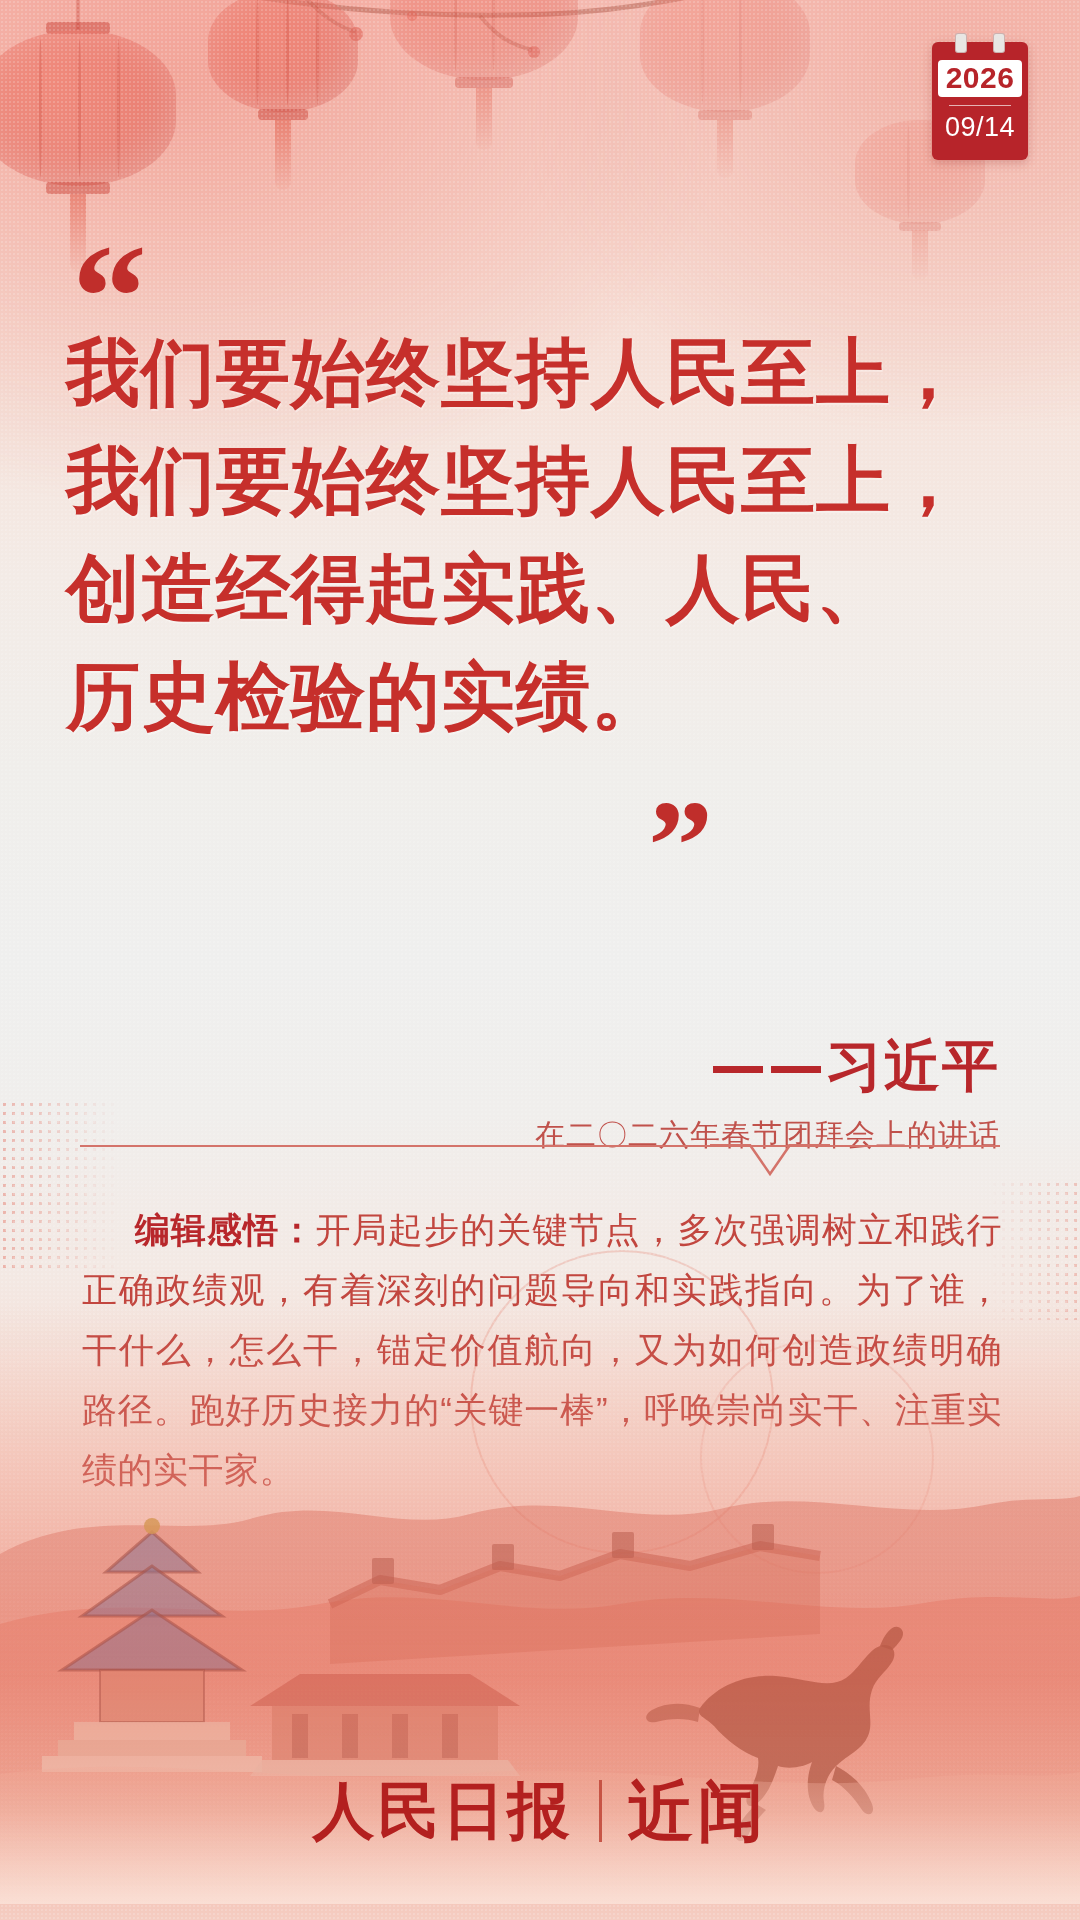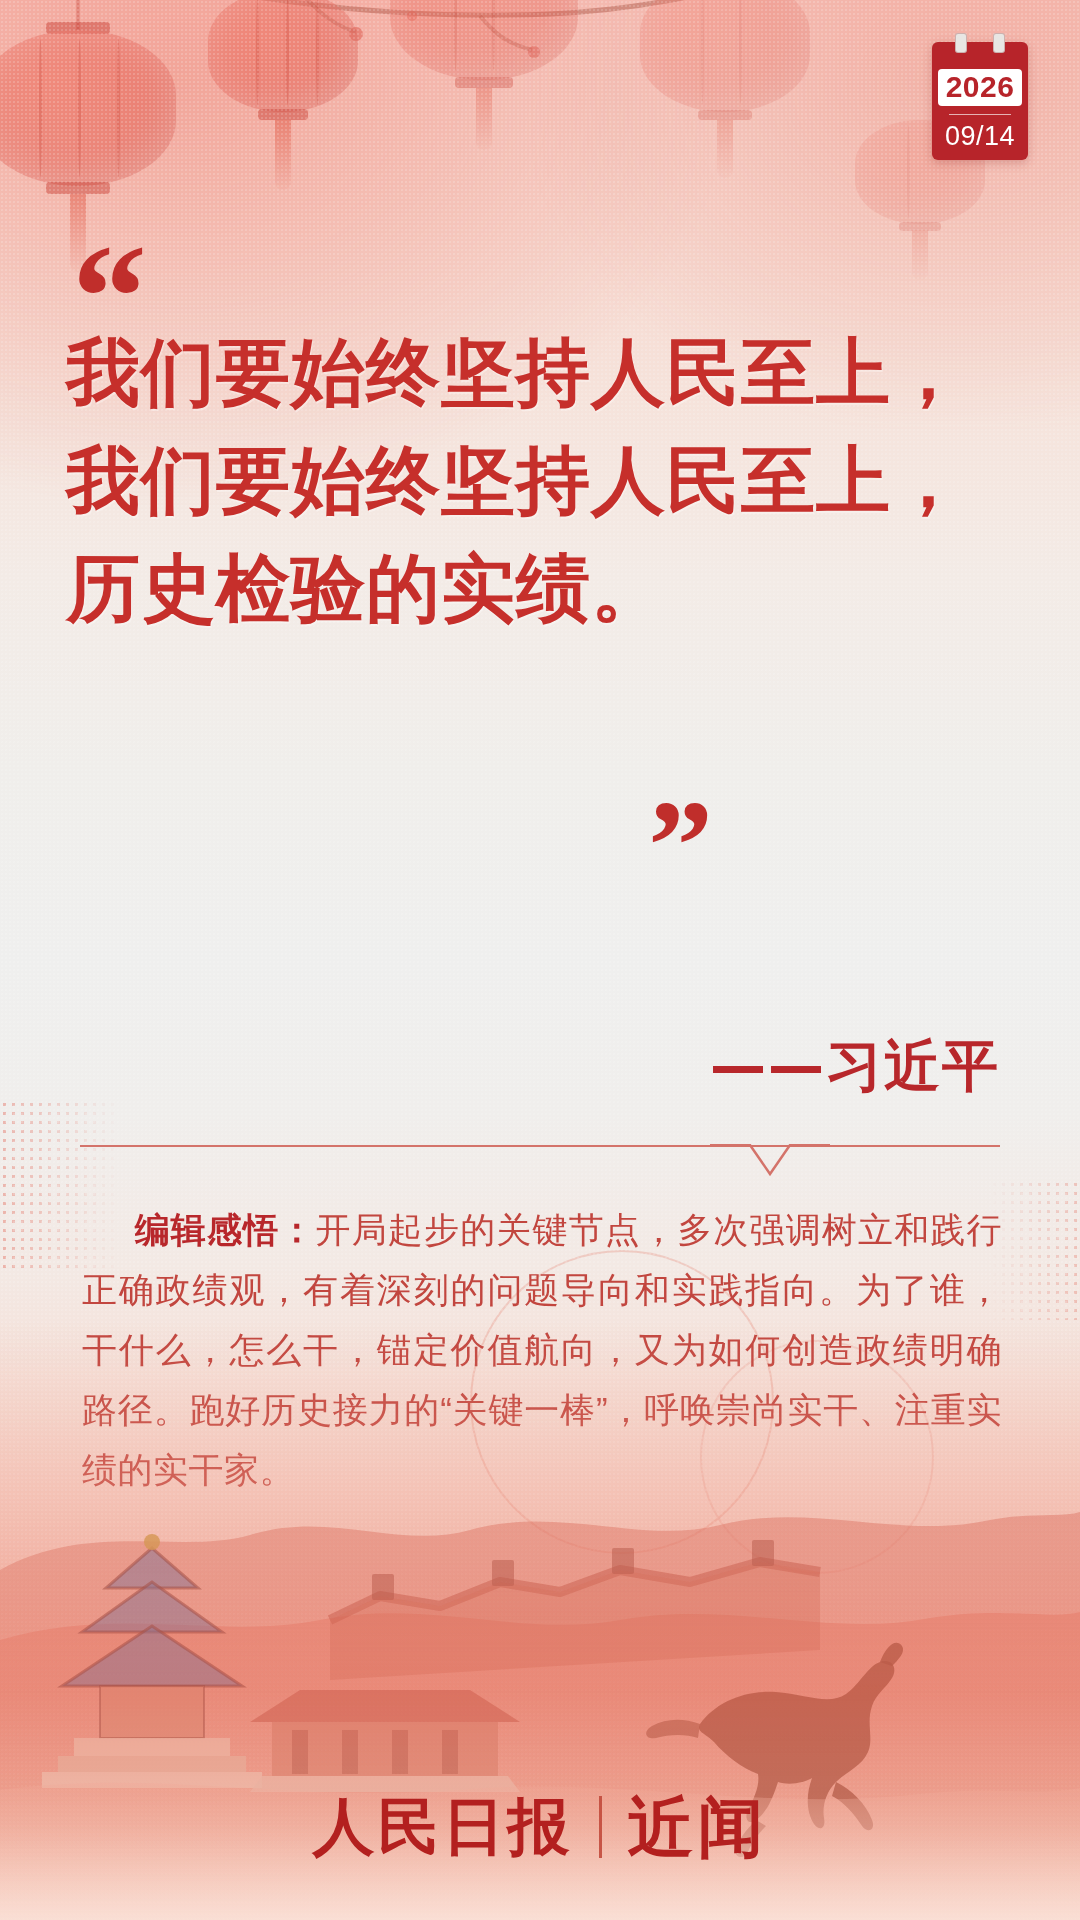--- a/index.html
+++ b/index.html
@@ -118,21 +118,21 @@
   }
 
   
   .calendar {
     position: absolute; right: 52px; top: 42px;
     width: 96px; height: 118px;
     background: #b7242a;
     border-radius: 6px;
     box-shadow: 0 3px 10px rgba(140,30,30,0.25);
     color: #fff;
-    display: flex; flex-direction: column; align-items: center; justify-content: center;
+    display: flex; flex-direction: column; align-items: center;
   }
   .calendar .rings {
     position: absolute; top: -9px; left: 0; right: 0;
     display: flex; justify-content: center; gap: 26px;
   }
   .calendar .ring {
     width: 10px; height: 18px; border-radius: 3px;
     background: #e8e6e3;
     border: 1px solid rgba(120,20,20,0.25);
   }
@@ -226,21 +226,21 @@
     letter-spacing: 0.5px;
   }
   .note .lead {
     font-weight: bold;
     color: #b8272b;
   }
   .note .indent { display:inline-block; width: 52px; }
 
   
   .scenery {
-    position: absolute; left: 0; right: 0; bottom: 0; height: 600px;
+    position: absolute; left: 0; right: 0; bottom: 16px; height: 600px;
     overflow: hidden;
   }
   .mist {
     position: absolute; left: 0; right: 0; bottom: 0; height: 600px;
     background: linear-gradient(180deg, rgba(244,186,172,0) 0%, rgba(240,160,142,0.35) 30%, rgba(234,128,110,0.45) 62%, rgba(240,170,152,0.35) 85%, rgba(250,224,214,0.55) 100%);
   }
   .logo {
     position: absolute; left: 0; right: 0; bottom: 58px;
     display: flex; align-items: center; justify-content: center; gap: 26px;
   }
@@ -342,26 +342,28 @@
     <div class="year">2026</div>
     <div class="sep"></div>
     <div class="date">09/14</div>
   </div>
 
   <div class="quote-open">“</div>
 
   <div class="quote">
     <div class="line">我们要始终坚持人民至上，</div>
     <div class="line">我们要始终坚持人民至上，</div>
+    <div class="line">创造经得起实践、人民、</div>
     <div class="line">历史检验的实绩。</div>
   </div>
   <div class="quote-close">”</div>
 
   <div class="attrib">
     <div class="name">——习近平</div>
+    <div class="source">在二〇二六年春节团拜会上的讲话</div>
   </div>
 
   <div class="divider">
     <div class="line"></div>
     <svg class="notch-svg" width="120" height="34" viewBox="0 0 120 34">
       <path d="M0 1 L40 1 L60 30 L80 1 L120 1" stroke="#d4736a" stroke-width="2.5" fill="none"></path>
     </svg>
   </div>
 
   <div class="note">

